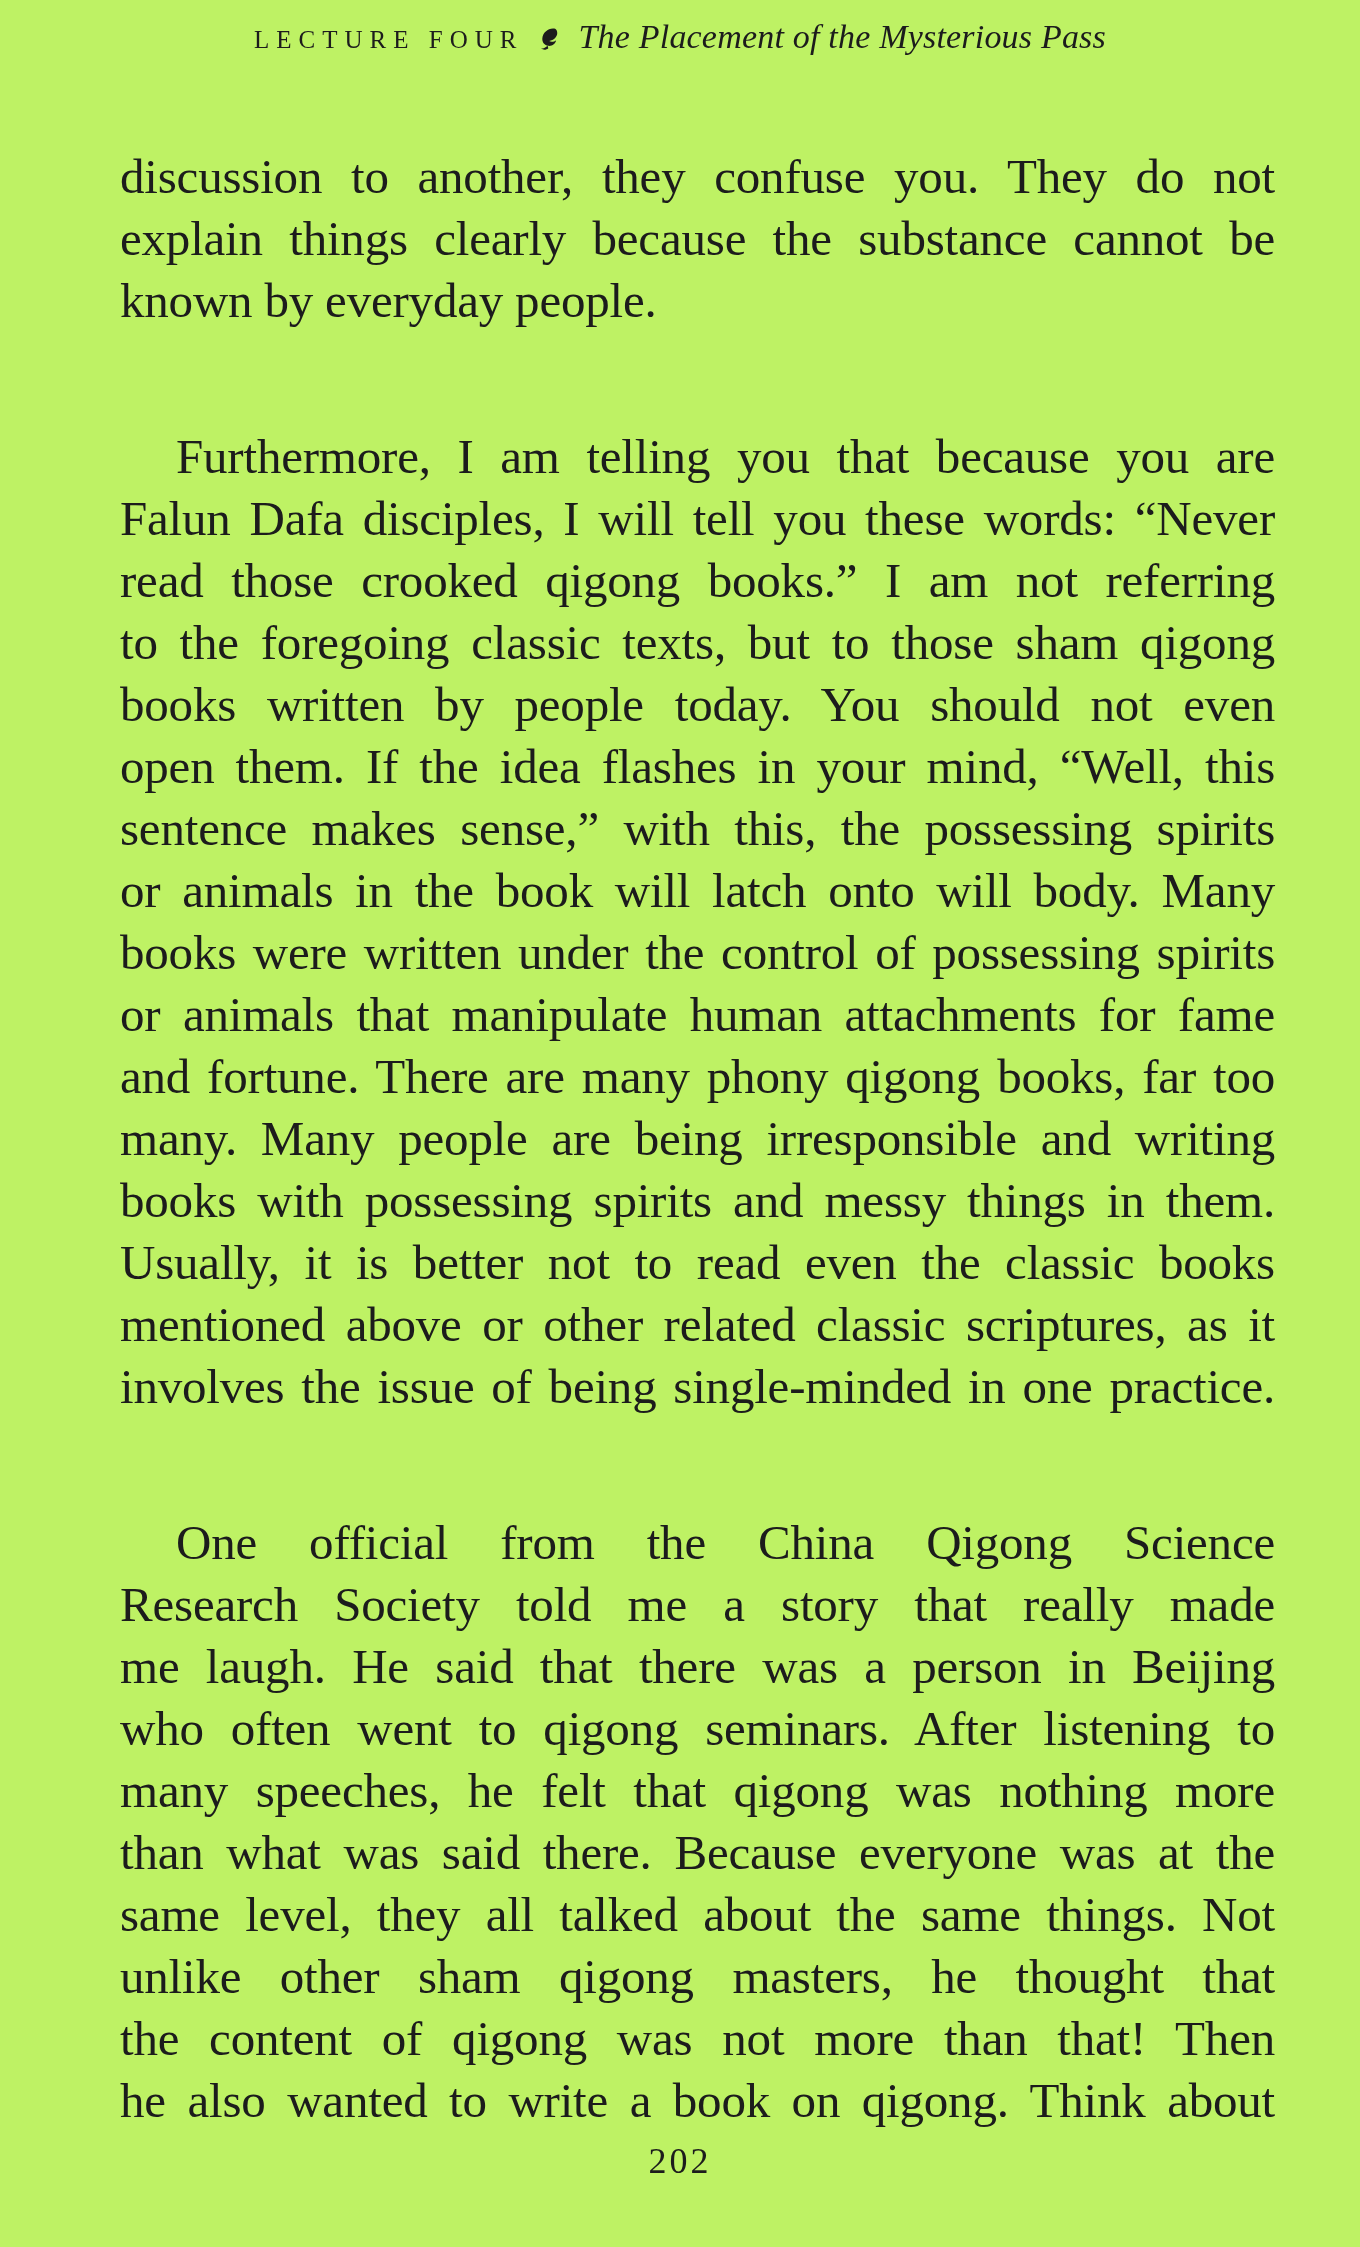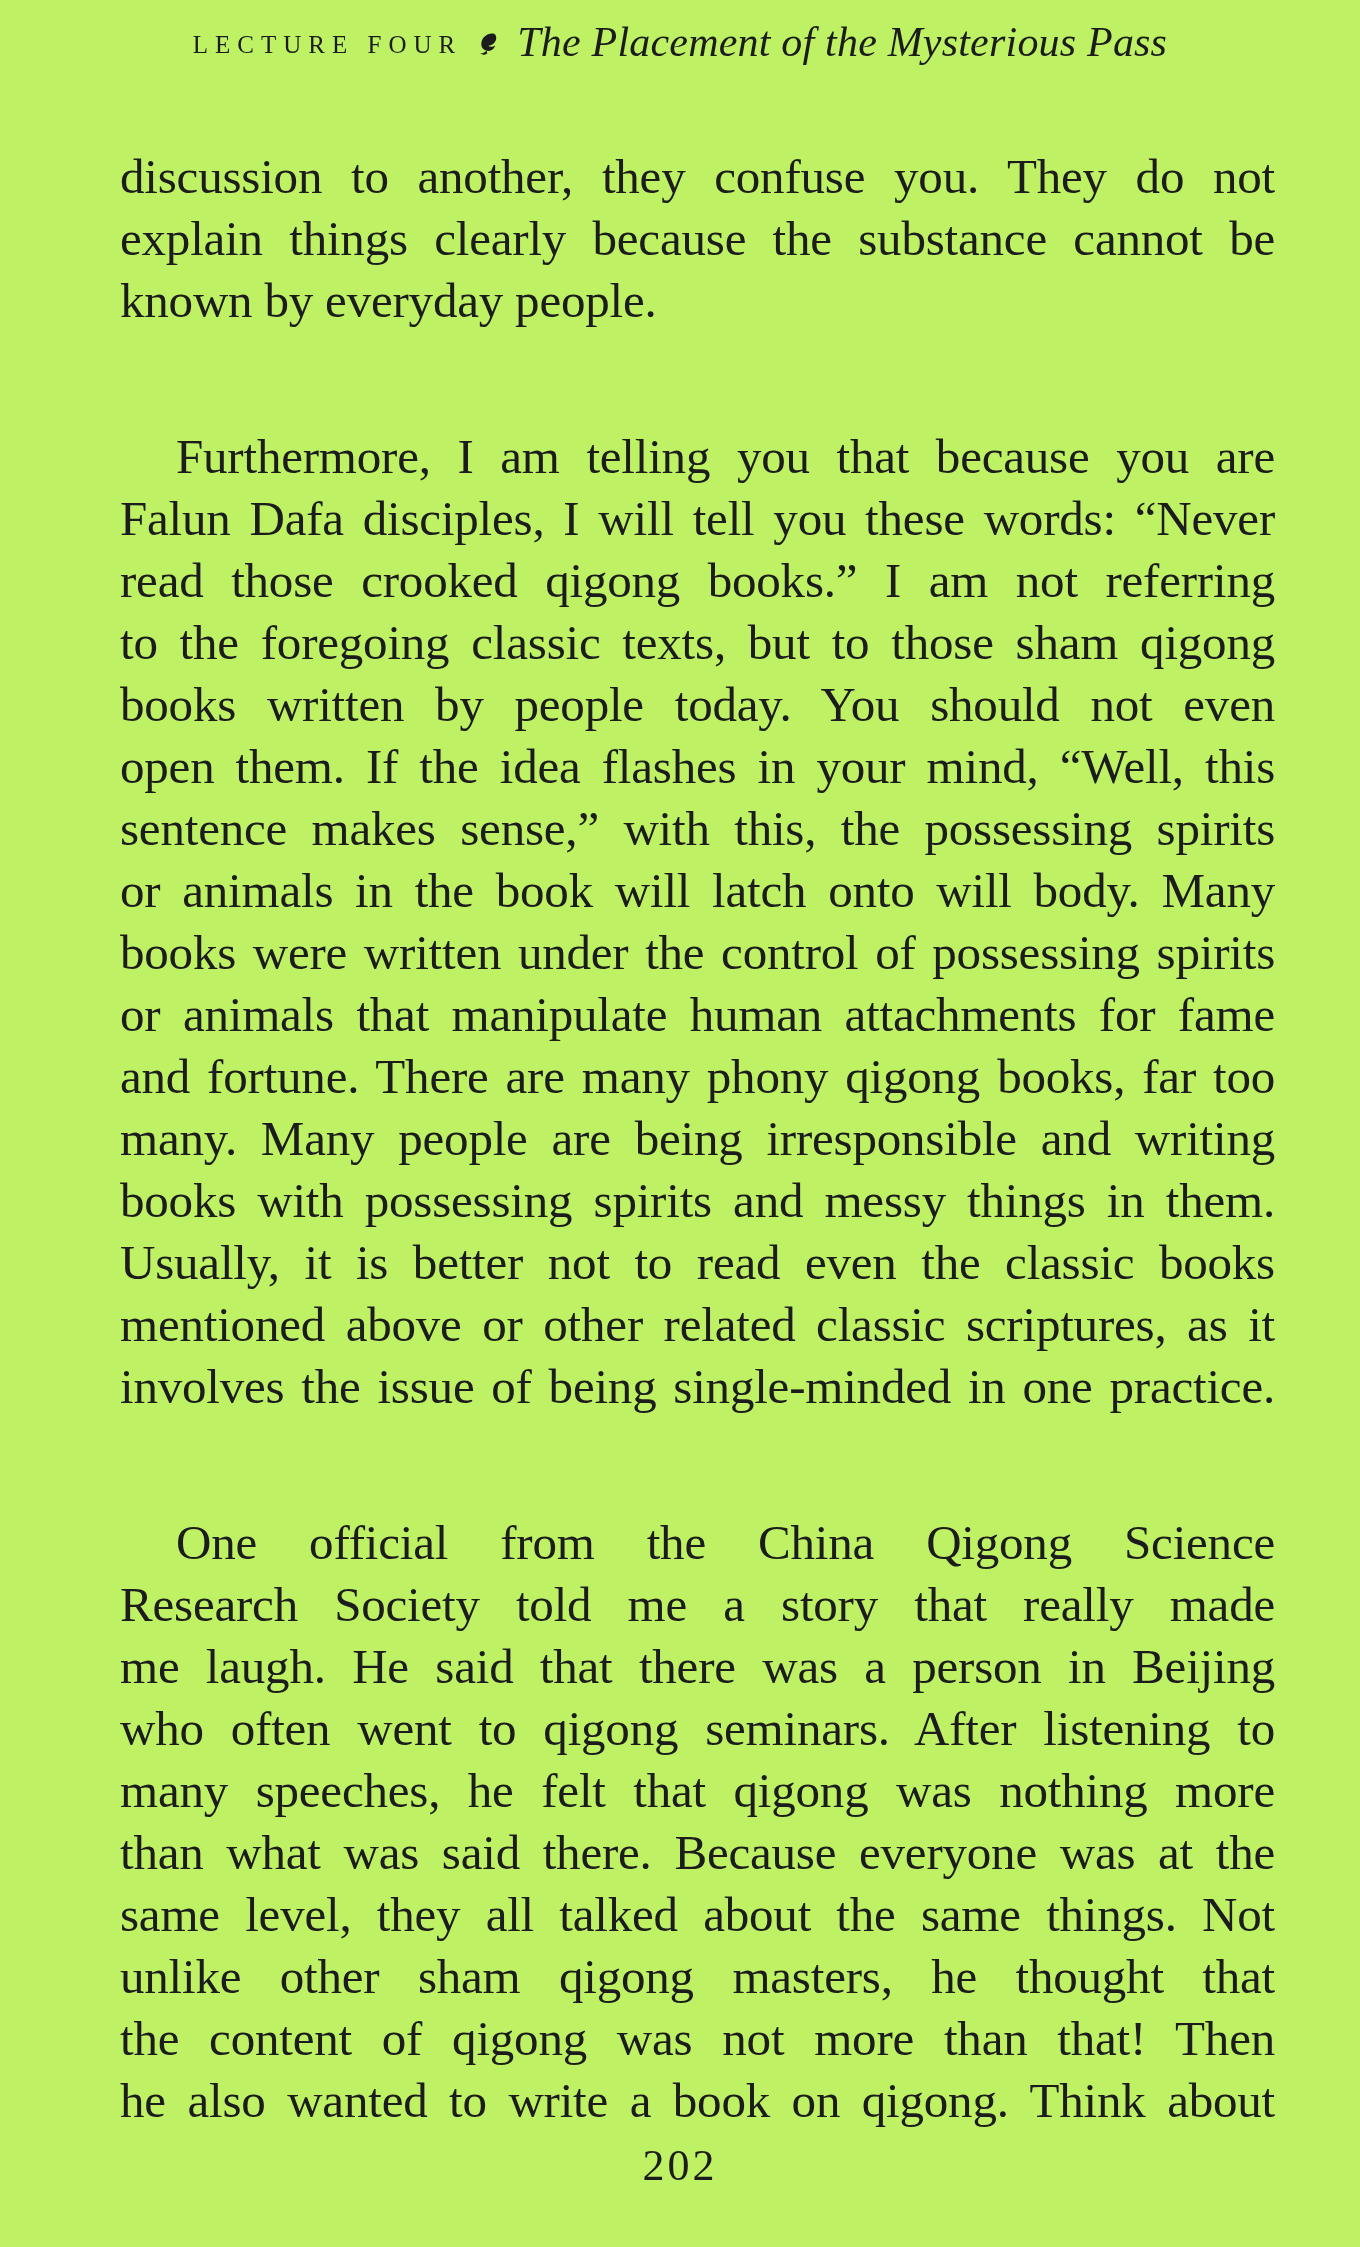--- a/index.html
+++ b/index.html
@@ -36,21 +36,21 @@
   }
   .ornament {
     width: 27px;
     height: 27px;
     display: block;
     transform: translateY(2px);
   }
   .ornament svg { display: block; width: 100%; height: 100%; }
   .chapter-title {
     font-style: italic;
-    font-size: 42px;
+    font-size: 34px;
     letter-spacing: 0.2px;
   }
   .body-text {
     position: absolute;
     left: 120px;
     top: 146px;
     width: 1155px;
   }
   .para { margin: 0; }
   .para + .para { margin-top: 94px; }
@@ -63,21 +63,21 @@
     white-space: normal;
   }
   .line.short { text-align-last: left; }
   .line.indent { text-indent: 56px; }
   .page-number {
     position: absolute;
     top: 2140px;
     left: 0;
     width: 100%;
     text-align: center;
-    font-size: 44px;
+    font-size: 36px;
     letter-spacing: 3px;
   }
 </style>
 </head>
 <body>
 
 <div class="page">
 
   <div class="running-header">
     <span class="lecture-label">LECTURE FOUR</span>

